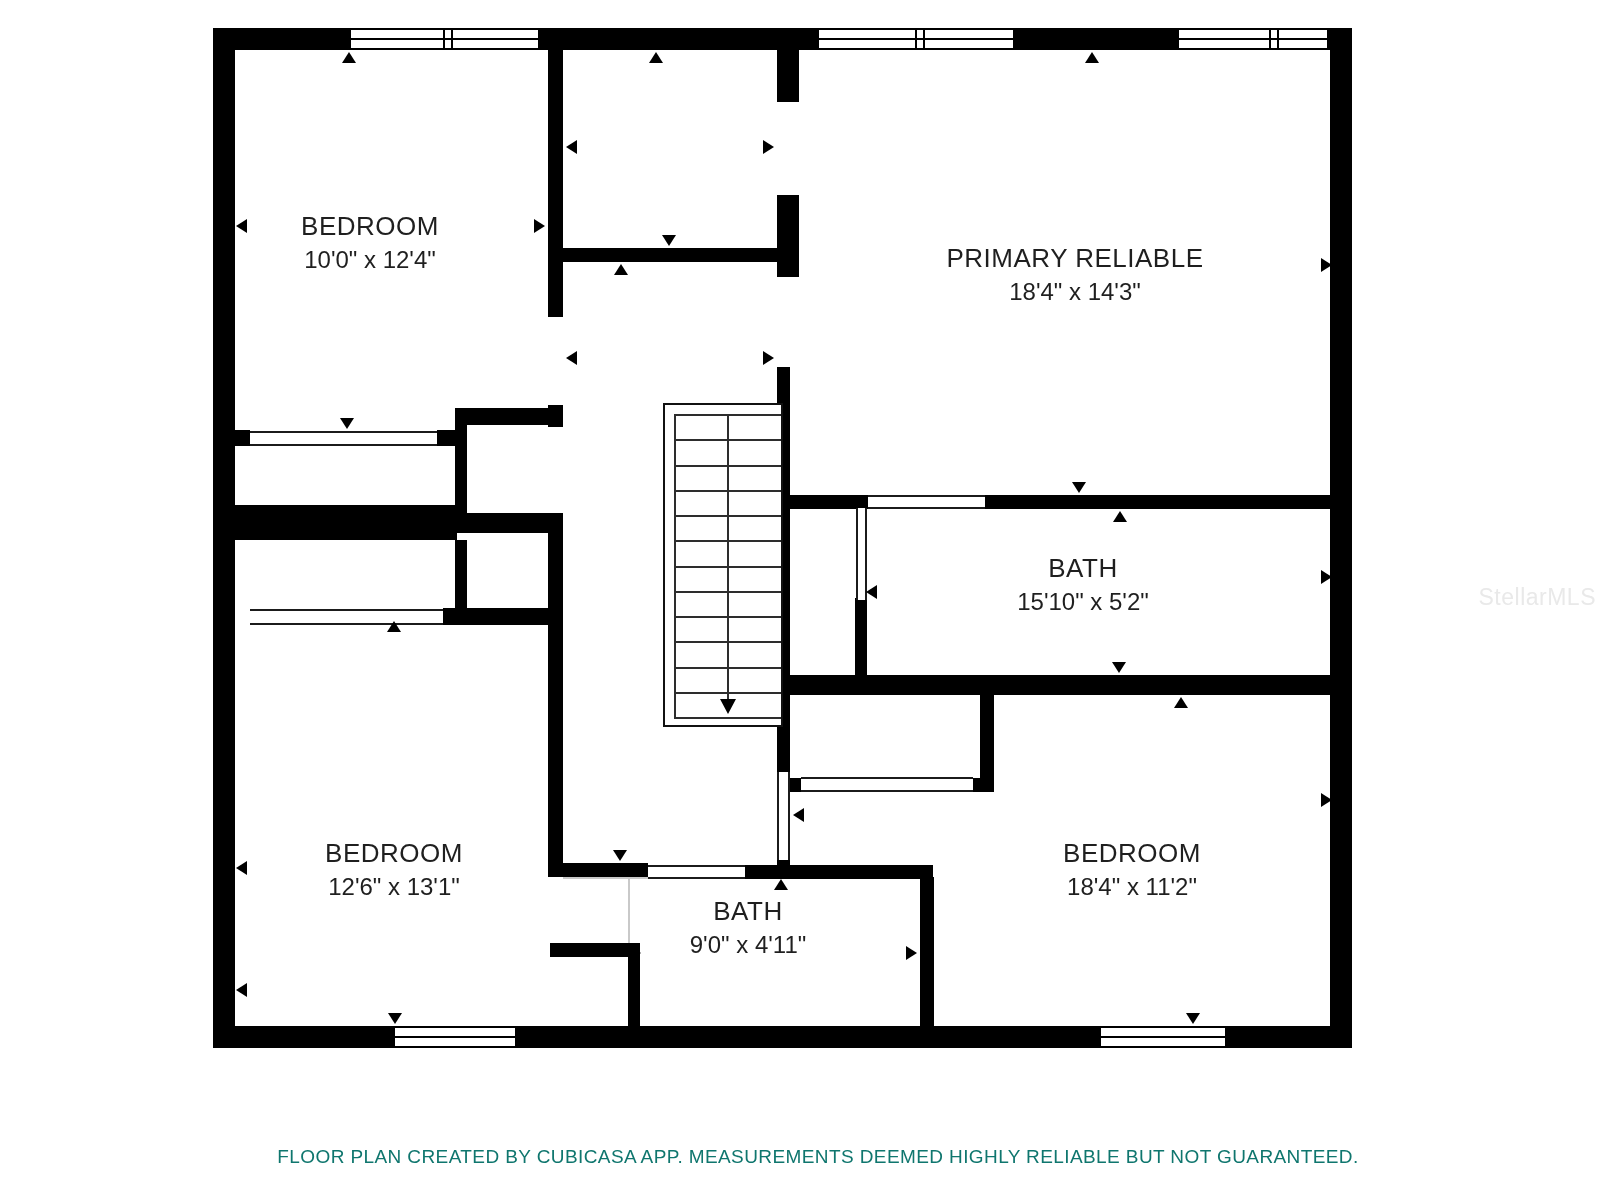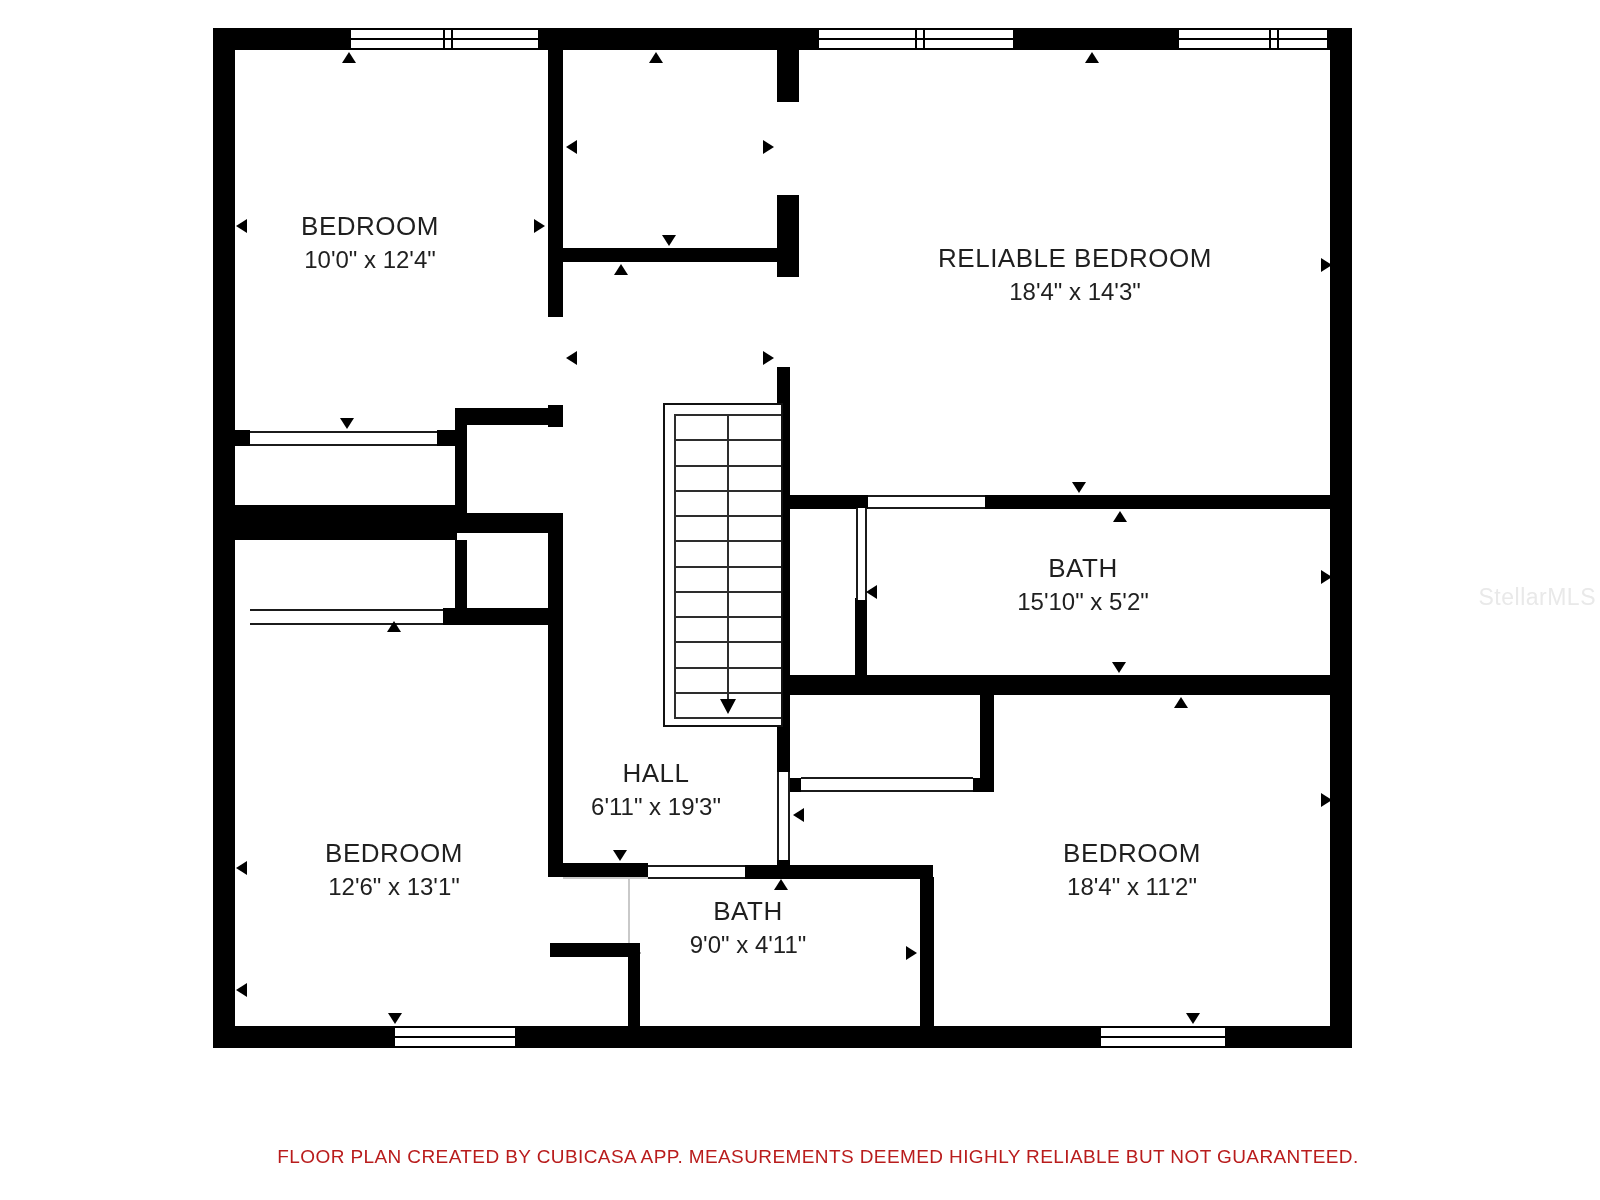--- a/index.html
+++ b/index.html
@@ -18,21 +18,21 @@
   .mk.down{border-width:11px 7px 0 7px;border-top-color:#000;}
   .mk.left{border-width:7px 11px 7px 0;border-right-color:#000;}
   .mk.right{border-width:7px 0 7px 11px;border-left-color:#000;}
   #stairs{position:absolute;background:#fff;border:2px solid #111;box-sizing:border-box;}
   .tread{position:absolute;height:2px;background:#2d2d2d;}
   .sline{position:absolute;width:2px;background:#2d2d2d;}
   .sarrow{position:absolute;width:0;height:0;border:solid transparent;border-width:15px 8px 0 8px;border-top-color:#000;}
   .rlabel{position:absolute;transform:translate(-50%,-50%);text-align:center;color:#1f1f1f;line-height:34px;white-space:nowrap;}
   .rname{display:block;font-size:26px;letter-spacing:.5px;}
   .rdims{display:block;font-size:24px;}
-  #footer{position:absolute;left:0;right:0;top:1146px;text-align:center;color:#b91c1c;font-size:19px;letter-spacing:.4px;padding-left:36px;}
+  #footer{position:absolute;left:0;right:0;top:1146px;text-align:center;color:#0f766e;font-size:19px;letter-spacing:.4px;padding-left:36px;}
   #watermark{position:absolute;right:4px;top:584px;color:#e9e9e9;font-size:23px;letter-spacing:.5px;}
 </style>
 </head>
 <body>
 
 <div id="canvas">
   <div id="plan">
       <div class="wall" style="left: 213px; top: 28px; width: 22px; height: 1020px;"></div>
       <div class="wall" style="left: 1330px; top: 28px; width: 22px; height: 1020px;"></div>
       <div class="wall" style="left: 213px; top: 28px; width: 133px; height: 22px;"></div>
@@ -147,30 +147,26 @@
         <div class="tread" style="left: 9px; top: 286.75px; width: 107px;"></div>
         <div class="tread" style="left: 9px; top: 312px; width: 107px;"></div>
         <div class="sline" style="left: 62px; top: 9px; height: 287px;"></div>
         <div class="sarrow" style="left: 55px; top: 294px;"></div>
       </div>
       <div class="rlabel" style="left: 370px; top: 243px;">
         <span class="rname">BEDROOM</span>
         <span class="rdims">10'0" x 12'4"</span>
       </div>
       <div class="rlabel" style="left: 1075px; top: 275px;">
-        <span class="rname">RELIABLE BEDROOM</span>
+        <span class="rname">PRIMARY RELIABLE</span>
         <span class="rdims">18'4" x 14'3"</span>
       </div>
       <div class="rlabel" style="left: 1083px; top: 585px;">
         <span class="rname">BATH</span>
         <span class="rdims">15'10" x 5'2"</span>
-      </div>
-      <div class="rlabel" style="left: 656px; top: 790px;">
-        <span class="rname">HALL</span>
-        <span class="rdims">6'11" x 19'3"</span>
       </div>
       <div class="rlabel" style="left: 394px; top: 870px;">
         <span class="rname">BEDROOM</span>
         <span class="rdims">12'6" x 13'1"</span>
       </div>
       <div class="rlabel" style="left: 748px; top: 928px;">
         <span class="rname">BATH</span>
         <span class="rdims">9'0" x 4'11"</span>
       </div>
       <div class="rlabel" style="left: 1132px; top: 870px;">

